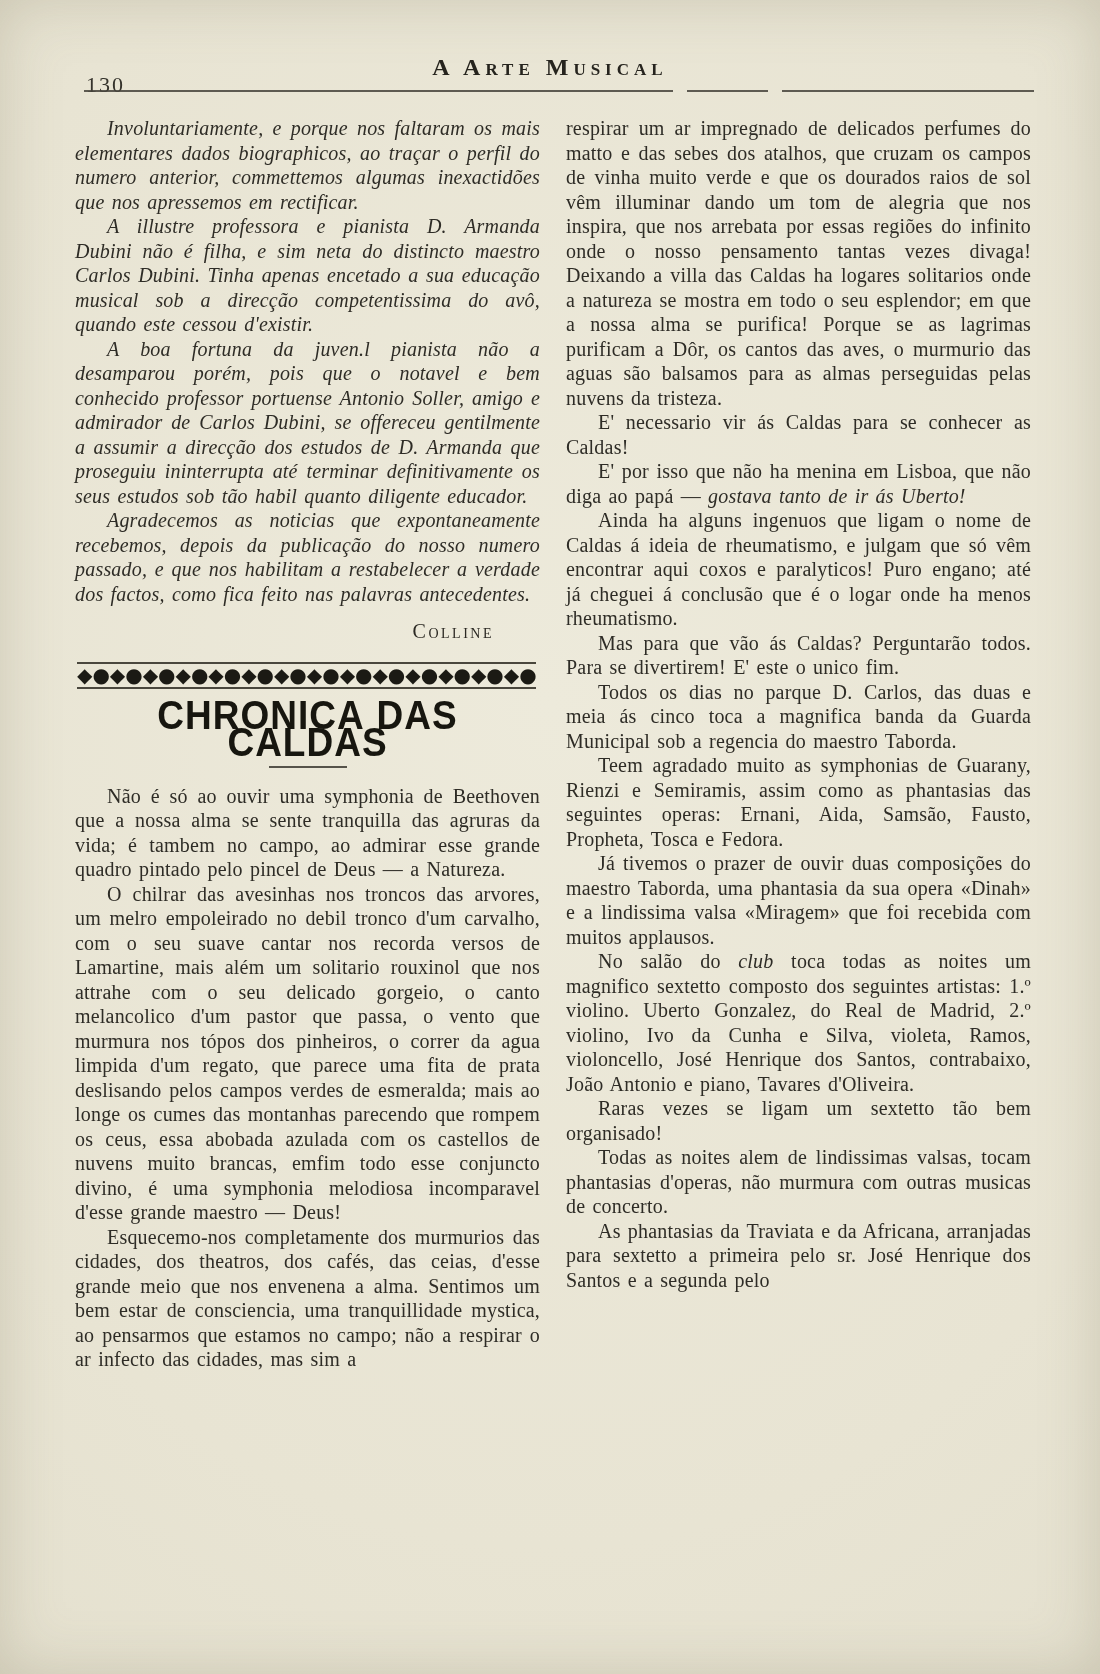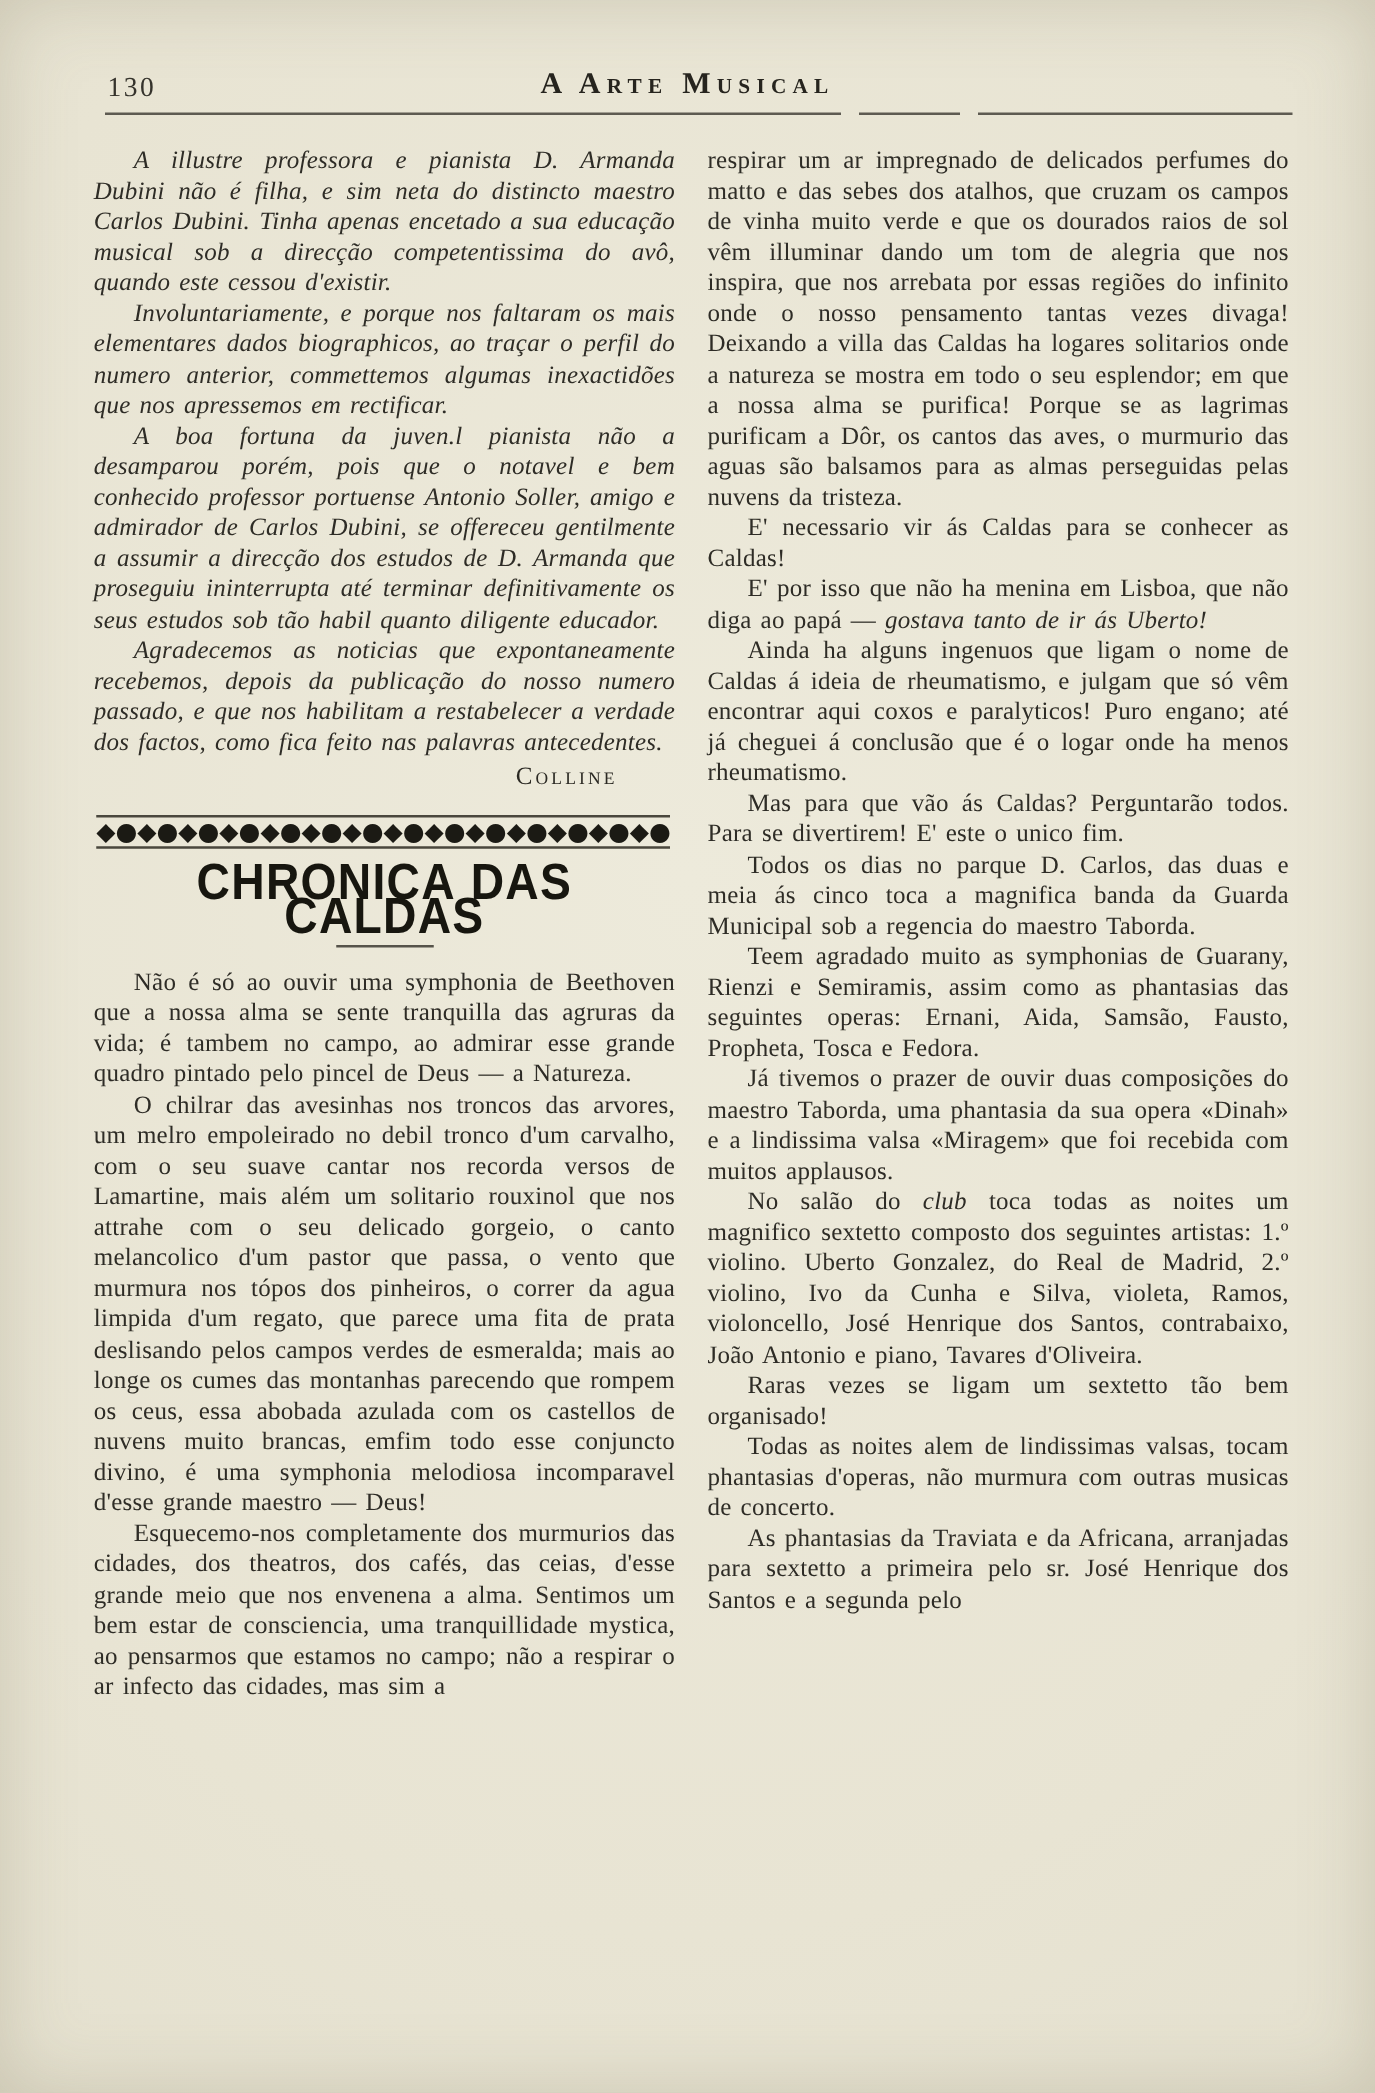--- a/index.html
+++ b/index.html
@@ -8,21 +8,21 @@
     width:1100px; height:1674px;
     margin:0 auto;
     background: radial-gradient(130% 105% at 50% 42%, #edeadb 0%, #e8e4d3 48%, #e3dfcd 78%, #d9d4c0 100%);
     color:#2e2c26;
     font-family:"Liberation Serif", serif;
     overflow:hidden;
     box-shadow: inset 0 0 60px rgba(120,110,85,0.25);
   }
   .header { position:relative; padding-top:54px; }
   .page-number {
-    position:absolute; left:86px; top:57px;
+    position:absolute; left:86px; top:72px;
     font-size:22px; letter-spacing:2px; color:#35332c;
   }
   .header-title {
     margin:0; text-align:center;
     font-size:24px; font-weight:600;
     font-variant:small-caps; letter-spacing:5px; color:#26241e;
   }
   .header-rule {
     margin:9px 66px 0 84px; height:2px;
     background: linear-gradient(to right,
@@ -36,21 +36,21 @@
   .columns { display:flex; padding:24px 85px 0 75px; gap:26px; box-sizing:border-box; }
   .col {
     width:465px; flex:0 0 465px;
     font-size:20px; line-height:24.5px;
     text-align:justify; word-spacing:2px; letter-spacing:0.2px;
   }
   .col p { margin:0; text-indent:1.6em; }
   .col p.noindent { text-indent:0; }
   .editorial { font-style:italic; }
   .signature {
-    text-align:right; padding-right:46px; margin-top:3px;
+    text-align:right; padding-right:46px; margin-top:13px;
     font-style:normal; font-variant:small-caps;
     font-size:20px; letter-spacing:2.5px; color:#2b2923;
   }
   .ornament {
     margin:18px 4px 8px 2px;
     border-top:2px solid #4a473d; border-bottom:2px solid #4a473d;
     height:23px; overflow:hidden;
     text-align:center; white-space:nowrap;
     font-family:"DejaVu Sans", sans-serif;
     font-size:20px; line-height:22px; letter-spacing:0px;
@@ -73,22 +73,22 @@
   <div class="header">
     <span class="page-number">130</span>
     <h1 class="header-title">A Arte Musical</h1>
     <div class="header-rule"></div>
   </div>
 
   <div class="columns">
 
     <section class="col">
       <div class="editorial">
+        <p>Involuntariamente, e porque nos faltaram os mais elementares dados biographicos, ao traçar o perfil do numero anterior, commettemos algumas inexactidões que nos apressemos em rectificar.</p>
         <p>A illustre professora e pianista D. Armanda Dubini não é filha, e sim neta do distincto maestro Carlos Dubini. Tinha apenas encetado a sua educação musical sob a direcção competentissima do avô, quando este cessou d'existir.</p>
-        <p>Involuntariamente, e porque nos faltaram os mais elementares dados biographicos, ao traçar o perfil do numero anterior, commettemos algumas inexactidões que nos apressemos em rectificar.</p>
         <p>A boa fortuna da juven.l pianista não a desamparou porém, pois que o notavel e bem conhecido professor portuense Antonio Soller, amigo e admirador de Carlos Dubini, se offereceu gentilmente a assumir a direcção dos estudos de D. Armanda que proseguiu ininterrupta até terminar definitivamente os seus estudos sob tão habil quanto diligente educador.</p>
         <p>Agradecemos as noticias que expontaneamente recebemos, depois da publicação do nosso numero passado, e que nos habilitam a restabelecer a verdade dos factos, como fica feito nas palavras antecedentes.</p>
         <div class="signature">Colline</div>
       </div>
 
       <div class="ornament">◆●◆●◆●◆●◆●◆●◆●◆●◆●◆●◆●◆●◆●◆●◆●◆●</div>
 
       <h2 class="headline">CHRONICA DAS CALDAS</h2>
       <div class="headline-rule"></div>
 

